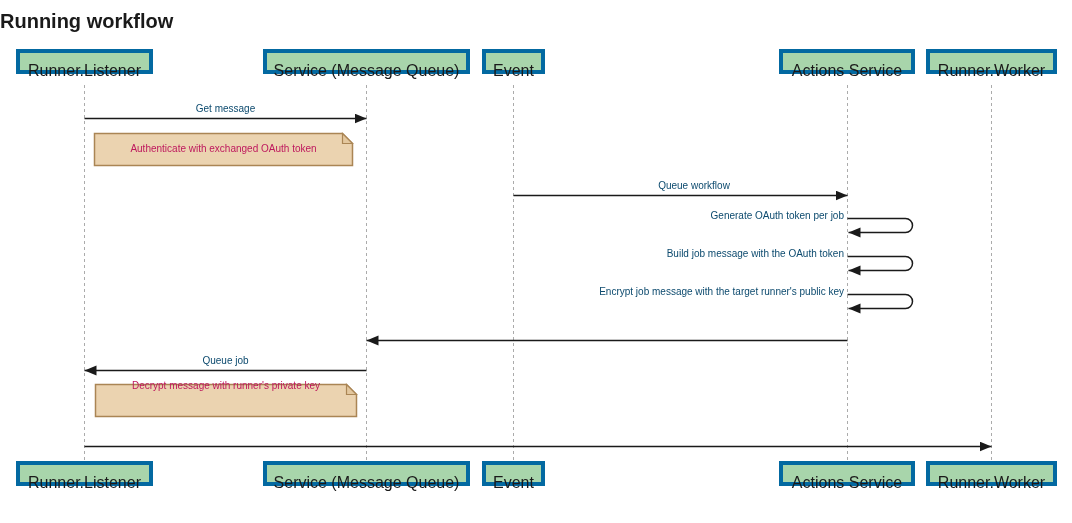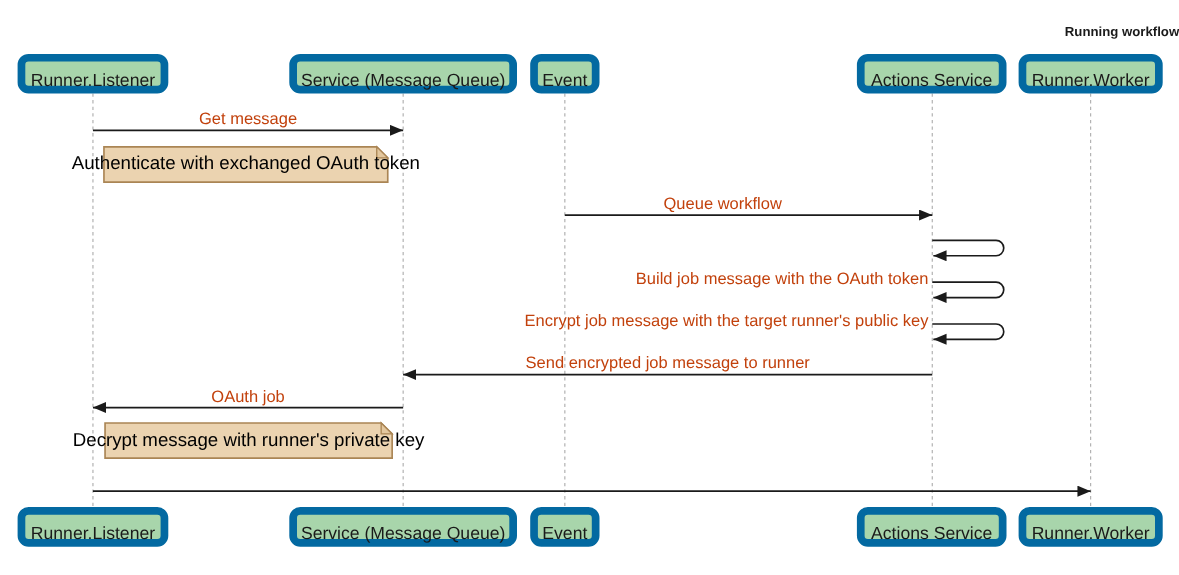--- a/index.html
+++ b/index.html
@@ -2,35 +2,35 @@
 <html><head>
 <meta charset="utf-8">
 <style>
   html,body{margin:0;padding:0;background:#ffffff;}
   .canvas{
     position:relative;width:1072px;height:523px;background:#ffffff;overflow:hidden;
     font-family:"Liberation Sans", sans-serif;color:#1a1a1a;
   }
   .layer{position:absolute;left:0;top:0;}
   .title{
-    position:absolute;left:0;right:0;top:10px;text-align:right;
-    font-size:12px;font-weight:700;color:#1a1a1a;margin-top:12px;
+    position:absolute;left:0;right:0;top:10px;text-align:left;
+    font-size:20px;font-weight:700;color:#1a1a1a;
   }
   .actor{
-    position:absolute;height:36px;line-height:36px;text-align:center;
-    background:#a8d5ab;border:7px solid #0369a1;border-radius:10px;
+    position:absolute;height:25px;line-height:36px;text-align:center;
+    background:#a8d5ab;border:4px solid #0369a1;border-radius:0;
     font-size:16px;color:#1a1a1a;box-sizing:border-box;white-space:nowrap;
   }
   .msg-label{
-    position:absolute;font-size:15px;line-height:14px;color:#c2410c;white-space:nowrap;
+    position:absolute;font-size:10px;line-height:14px;color:#0c4a6e;white-space:nowrap;
   }
   .msg-label.center{transform:translateX(-50%);}
   .msg-label.right{text-align:right;}
   .note-label{
-    position:absolute;font-size:17px;line-height:14px;color:#000000;
+    position:absolute;font-size:10px;line-height:14px;color:#be185d;
     white-space:nowrap;transform:translateX(-50%);
   }
   .lifeline{stroke:#ababab;stroke-width:1;stroke-dasharray:3,3;}
   .msg{stroke:#1a1a1a;stroke-width:1.5;fill:none;}
   .note-body{fill:#ebd3b0;stroke:#aa8554;stroke-width:1.5;}
   .note-fold{fill:#e3c79e;stroke:#aa8554;stroke-width:1.2;}
 </style>
 </head>
 <body>
 
@@ -73,20 +73,20 @@
   <div class="actor" style="left:926px;top:49px;width:131px">Runner.Worker</div>
 
   <div class="actor" style="left:16px;top:461px;width:137px">Runner.Listener</div>
   <div class="actor" style="left:263px;top:461px;width:207px">Service (Message Queue)</div>
   <div class="actor" style="left:482px;top:461px;width:63px">Event</div>
   <div class="actor" style="left:779px;top:461px;width:136px">Actions Service</div>
   <div class="actor" style="left:926px;top:461px;width:131px">Runner.Worker</div>
 
   <div class="msg-label center" style="left:225.5px;top:102px">Get message</div>
   <div class="note-label" style="left:223.5px;top:142px">Authenticate with exchanged OAuth token</div>
-  <div class="msg-label center" style="left:657px;top:179px">Queue workflow</div>
+  <div class="msg-label center" style="left:694px;top:179px">Queue workflow</div>
+  <div class="msg-label right" style="right:228px;top:209px">Generate OAuth token per job</div>
   <div class="msg-label right" style="right:228px;top:285px">Encrypt job message with the target runner's public key</div>
   <div class="msg-label right" style="right:228px;top:247px">Build job message with the OAuth token</div>
-  <div class="msg-label center" style="left:607px;top:324px">Send encrypted job message to runner</div>
-  <div class="msg-label center" style="left:225.5px;top:354px">OAuth job</div>
-  <div class="note-label" style="left:226px;top:393px">Decrypt message with runner's private key</div>
+  <div class="msg-label center" style="left:225.5px;top:354px">Queue job</div>
+  <div class="note-label" style="left:226px;top:379px">Decrypt message with runner's private key</div>
 
 </div>
 
 </body></html>

